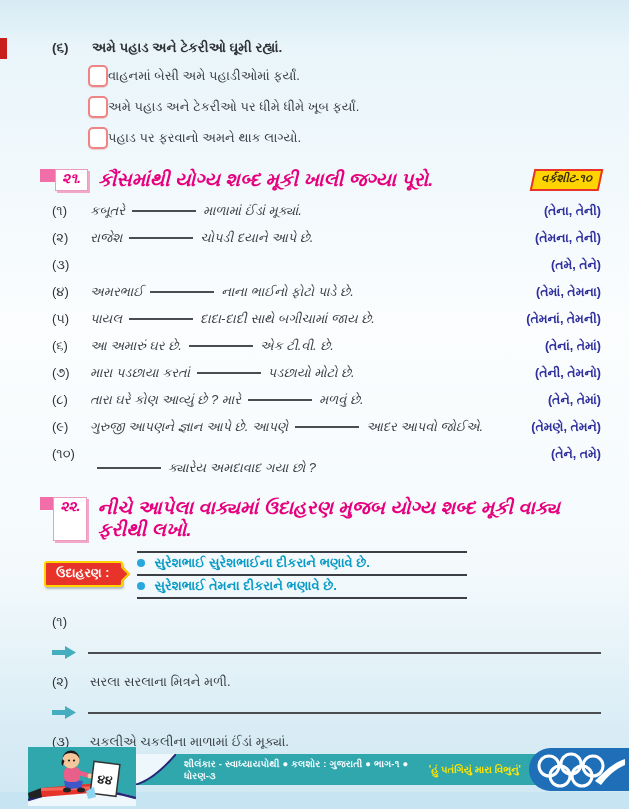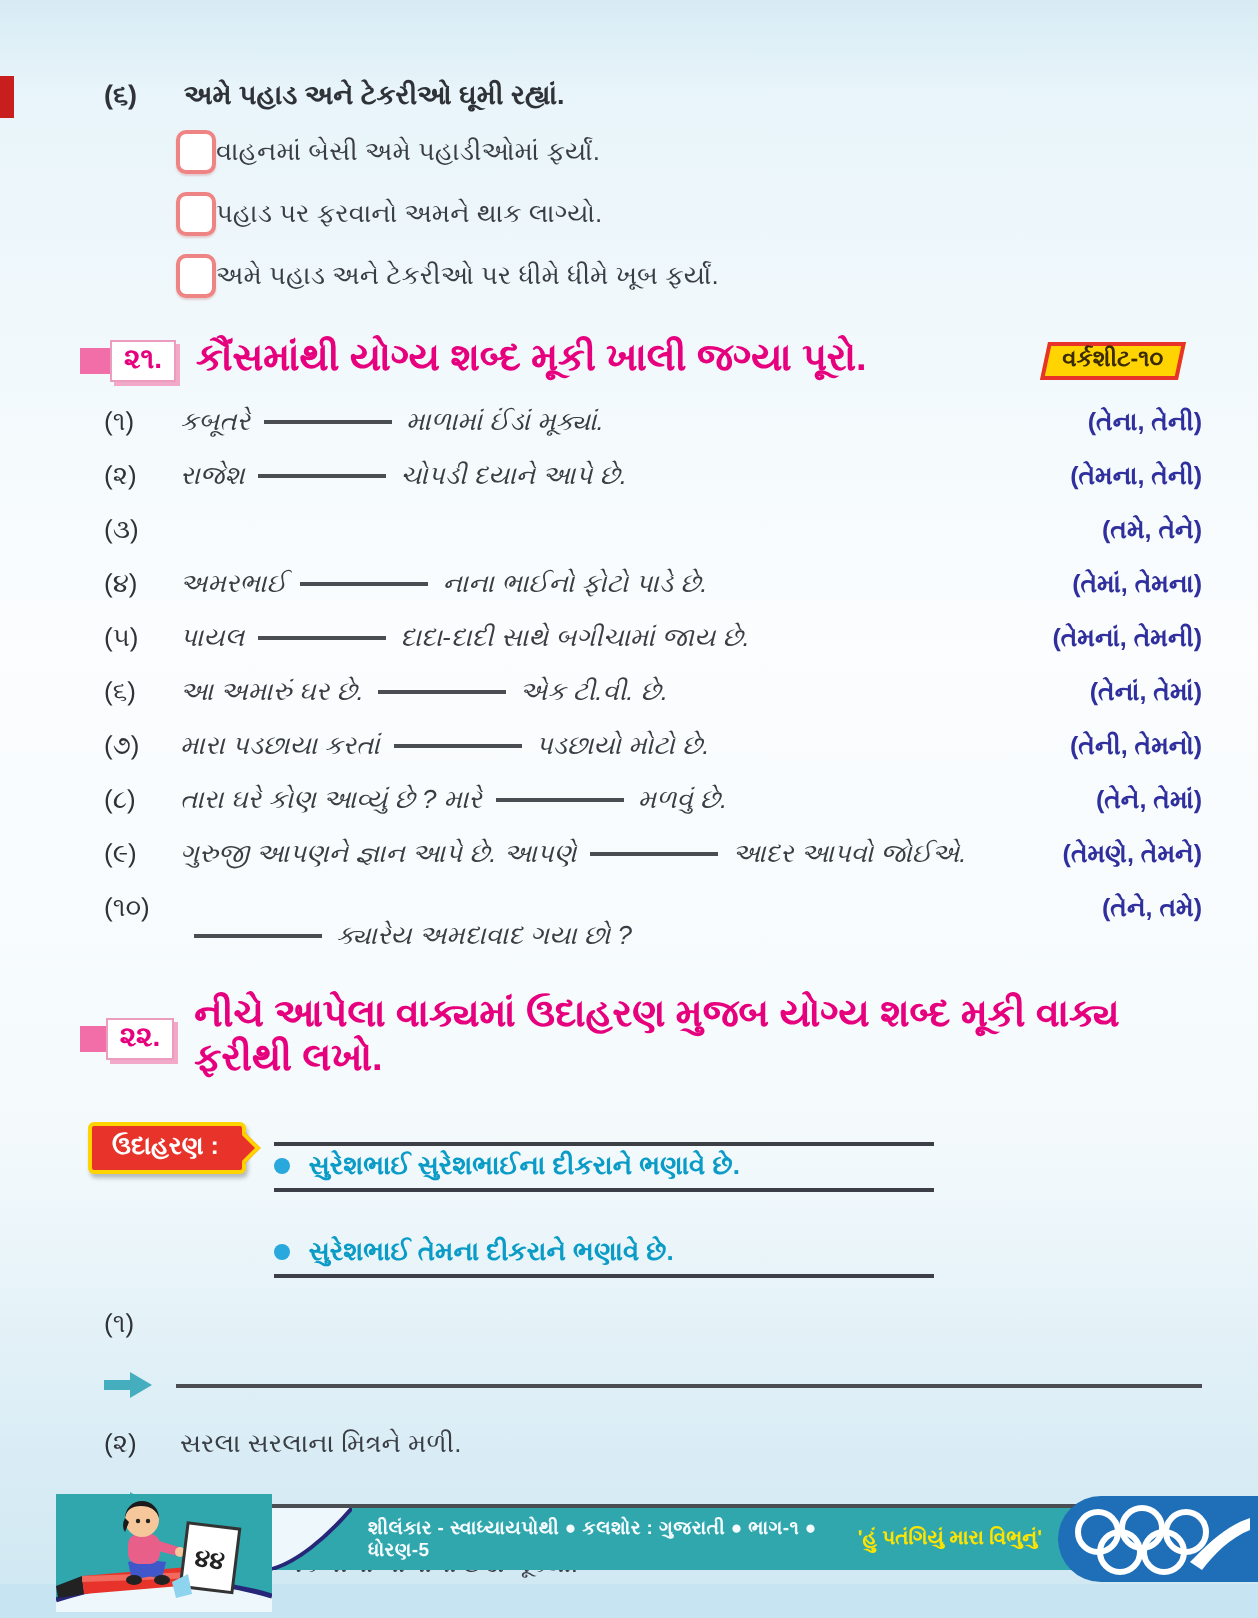--- a/index.html
+++ b/index.html
@@ -21,21 +21,21 @@
   
   .cont-head{display:flex;gap:14px;font-size:13.5px;font-weight:bold;color:#2f3338;}
   .cont-num{width:26px;}
   .cb-row{display:flex;align-items:center;margin:9px 0 0 36px;font-size:13px;color:#3a3e44;}
   .checkbox{
     width:16px;height:18px;background:#fff;border:2px solid #ef8484;border-radius:5px;
     box-shadow:0 1px 1px rgba(200,80,80,.25);flex:0 0 auto;cursor:pointer;
   }
 
   
-  .q-head{display:flex;align-items:center;margin:20px 10px 0 -12px;}
+  .q-head{display:flex;margin:20px 0 0 -12px;font-style:italic;}
   .q-tab{width:18px;height:13px;background:#f26ea8;margin-right:-3px;}
   .q-num-badge{
     background:#fff;border:1px solid #eb9cbf;color:#e6007e;font-weight:bold;font-size:14px;
     padding:0 6px 2px 6px;box-shadow:2px 2px 0 rgba(242,160,195,.9);line-height:17px;
   }
   .q-title{margin-left:10px;color:#e6007e;font-weight:bold;font-size:19px;}
   .worksheet-badge{
     margin-left:auto;background:#ffd400;border:2px solid #e8332a;color:#3a2c00;
     font-weight:bold;font-size:11.5px;padding:1px 7px 2px 7px;transform:skewX(-12deg);
   }
@@ -58,21 +58,21 @@
     position:relative;background:#e8332a;color:#ffffff;font-weight:bold;font-size:12.5px;
     border:2px solid #ffd400;border-radius:3px;padding:3px 12px 4px 10px;margin-top:10px;
     box-shadow:1px 2px 2px rgba(0,0,0,.25);white-space:nowrap;
   }
   .example-badge::after{
     content:"";position:absolute;right:-7px;top:50%;width:9px;height:9px;
     transform:translateY(-50%) rotate(45deg);background:#e8332a;
     border-top:2px solid #ffd400;border-right:2px solid #ffd400;
   }
   .example-lines{flex:1;max-width:330px;}
-  .ex-line{display:flex;align-items:center;gap:9px;padding:2px 0 3px 0;border-bottom:2px solid #3c3f45;margin-top:20px;}
+  .ex-line{display:flex;align-items:center;gap:9px;padding:2px 0 3px 0;border-bottom:2px solid #3c3f45;}
   .ex-line.first{border-top:2px solid #3c3f45;}
   .bullet{width:8px;height:8px;border-radius:50%;background:#29a8dd;align-self:center;flex:0 0 auto;}
   .ex-text{color:#0a9bc7;font-weight:bold;font-size:13px;}
 
   
   .rw-item{margin-top:15px;}
   .rw-q{display:flex;gap:0;font-size:13px;color:#3a3e44;}
   .rw-q .row-num{width:38px;}
   .rw-a{display:flex;align-items:center;gap:12px;margin:16px 0 0 0;}
   .arrow-icon{flex:0 0 auto;display:inline-flex;}
@@ -108,25 +108,25 @@
       <div class="cont-head">
         <span class="cont-num">(૬)</span>
         <span>અમે પહાડ અને ટેકરીઓ ઘૂમી રહ્યાં.</span>
       </div>
       <div class="cb-row">
         <span class="checkbox"></span>
         <span>વાહનમાં બેસી અમે પહાડીઓમાં ફર્યાં.</span>
       </div>
       <div class="cb-row">
         <span class="checkbox"></span>
-        <span>પહાડ પર ફરવાનો અમને થાક લાગ્યો.</span>
+        <span>અમે પહાડ અને ટેકરીઓ પર ધીમે ધીમે ખૂબ ફર્યાં.</span>
       </div>
       <div class="cb-row">
         <span class="checkbox"></span>
-        <span>અમે પહાડ અને ટેકરીઓ પર ધીમે ધીમે ખૂબ ફર્યાં.</span>
+        <span>પહાડ પર ફરવાનો અમને થાક લાગ્યો.</span>
       </div>
     </section>
 
     <section>
       <div class="q-head">
         <span class="q-tab"></span>
         <span class="q-num-badge">૨૧.</span>
         <span class="q-title">કૌંસમાંથી યોગ્ય શબ્દ મૂકી ખાલી જગ્યા પૂરો.</span>
         <span class="worksheet-badge"><span>વર્કશીટ-૧૦</span></span>
       </div>
@@ -305,21 +305,21 @@
   </div>
 
   <div class="footer">
     <div class="footer-strip"></div>
 
     <div class="footer-bar">
       <svg class="swoosh" viewBox="0 0 42 31" preserveAspectRatio="none">
         <path d="M0,31 C14,28 30,14 42,0 L0,0 Z" fill="#eef7fb"></path>
         <path d="M0,31 C14,28 30,14 42,0" fill="none" stroke="#27277a" stroke-width="2"></path>
       </svg>
-      <span class="book-info">શીલંકાર - સ્વાધ્યાયપોથી ● કલશોર : ગુજરાતી ● ભાગ-૧ ● ધોરણ-5</span>
+      <span class="book-info">શીલંકાર - સ્વાધ્યાયપોથી ● કલશોર : ગુજરાતી ● ભાગ-૧ ● ધોરણ-૩</span>
       <span class="chapter-title">'હું પતંગિયું મારા વિભુનું'</span>
       <span class="rings-box">
         <svg width="92" height="38" viewBox="0 0 92 38">
           <circle cx="16" cy="15" r="10" fill="none" stroke="#fff" stroke-width="3"></circle>
           <circle cx="38" cy="13" r="10" fill="none" stroke="#fff" stroke-width="3"></circle>
           <circle cx="60" cy="15" r="10" fill="none" stroke="#fff" stroke-width="3"></circle>
           <circle cx="27" cy="25" r="10" fill="none" stroke="#fff" stroke-width="3"></circle>
           <circle cx="49" cy="25" r="10" fill="none" stroke="#fff" stroke-width="3"></circle>
           <path d="M62,30 C72,20 80,12 92,8 L92,14 C82,18 74,26 68,34 Z" fill="#fff"></path>
         </svg>

